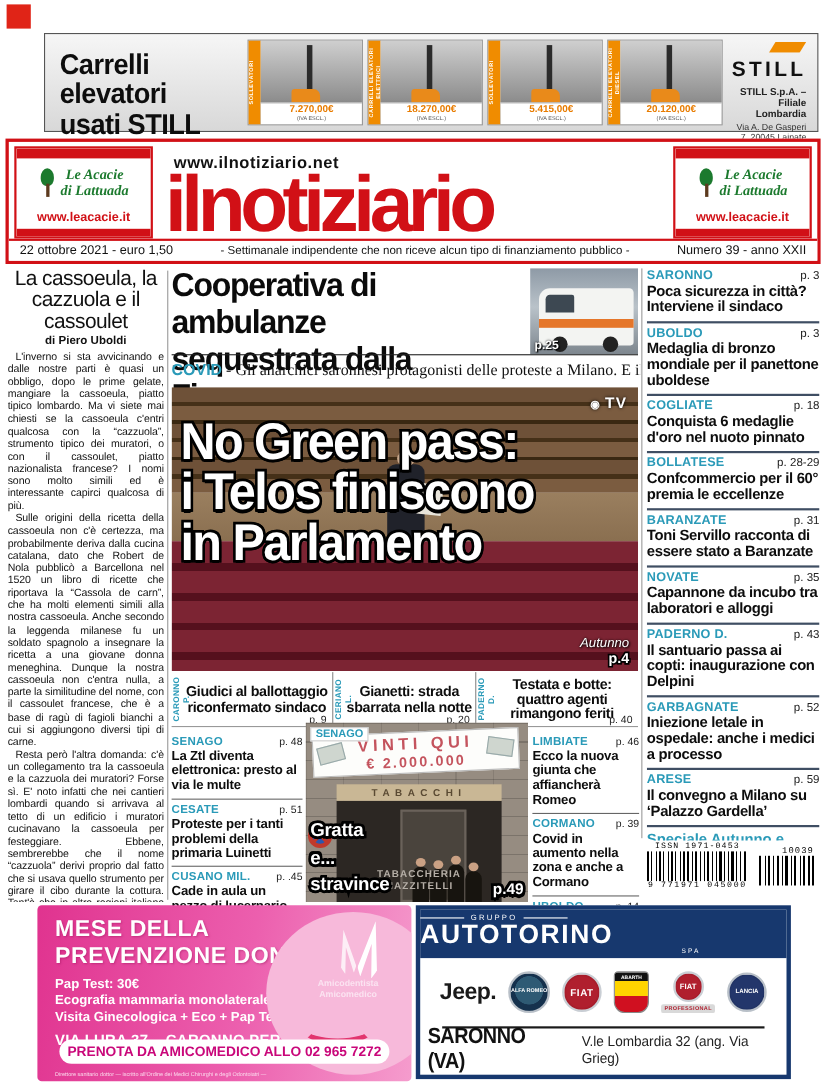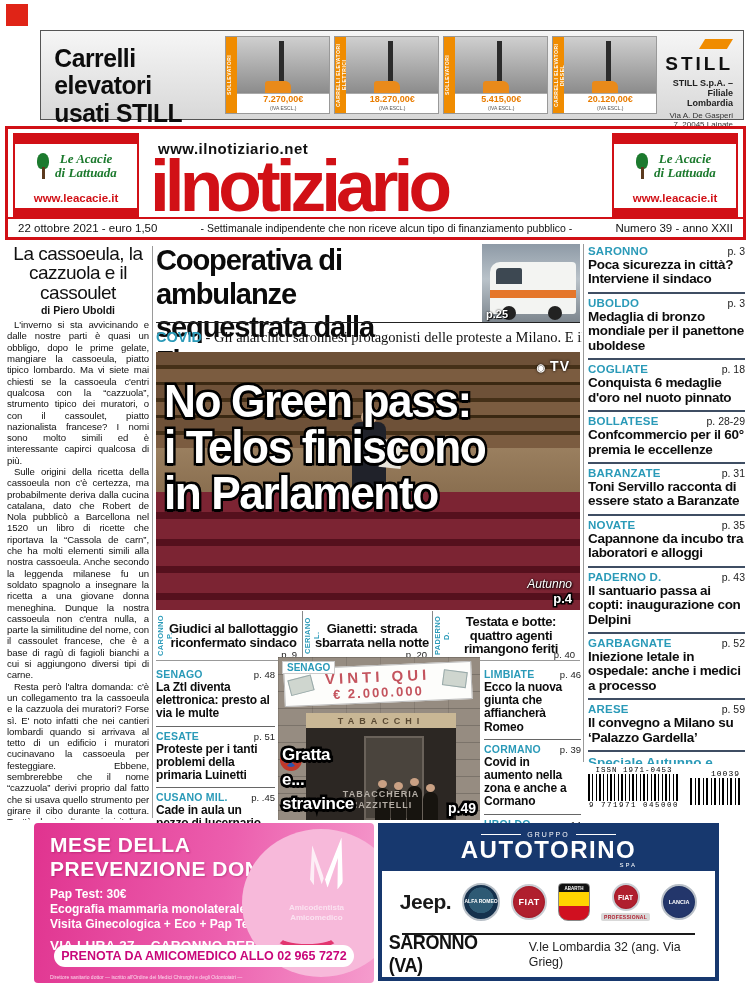--- a/index.html
+++ b/index.html
@@ -181,34 +181,34 @@
 
   
   .adpink { position:absolute; left:34px; top:823px; width:340px; height:160px; border-radius:4px;
             background:linear-gradient(100deg,#e0338f 0%, #ec5fae 55%, #f59ccd 100%); overflow:hidden; color:#fff; }
   .ap-circle { position:absolute; right:-26px; top:6px; width:158px; height:148px; border-radius:50%;
                background:#f7b9da; }
   .ribbon { position:absolute; width:14px; height:40px; background:#fdeef6; border-radius:50% 50% 0 0 / 70% 70% 0 0;
             clip-path:polygon(50% 0, 100% 85%, 78% 100%, 50% 40%, 22% 100%, 0 85%); }
   .rb1 { right:52px; top:22px; transform:rotate(-8deg); }
   .rb2 { right:28px; top:14px; transform:rotate(10deg); width:18px; height:52px; background:#fff; }
-  .ap-amico { position:absolute; right:30px; top:80px; font-size:8px; line-height:1.2; color:#fbe3f1; text-align:center; font-weight:bold; }
+  .ap-amico { position:absolute; right:30px; top:66px; font-size:8px; line-height:1.2; color:#fbe3f1; text-align:center; font-weight:bold; }
   .ap-smile { position:absolute; right:34px; top:100px; width:66px; height:26px; border:5px solid transparent;
               border-bottom:5px solid #e2356f; border-radius:50%; }
   .ap-t1 { font-weight:bold; font-size:21px; letter-spacing:.5px; margin:10px 0 0 16px; text-shadow:1px 1px 2px rgba(140,10,80,.4); }
   .ap-t2 { font-weight:bold; font-size:21px; letter-spacing:.5px; margin:0 0 6px 16px; text-shadow:1px 1px 2px rgba(140,10,80,.4); }
   .ap-line { font-weight:bold; font-size:12px; margin:1px 0 0 16px; }
   .ap-addr { font-weight:bold; font-size:13.5px; margin:7px 0 0 16px; letter-spacing:.3px; }
   .ap-pill { position:absolute; left:20px; bottom:16px; width:300px; height:22px; background:#fff; border-radius:12px;
              display:flex; align-items:center; justify-content:center; color:#c9077a; font-weight:bold; font-size:12.5px; }
   .ap-fine { position:absolute; left:16px; bottom:3px; right:10px; font-size:5px; color:#fbd9ec; white-space:nowrap; overflow:hidden; }
 
   
   .adauto { position:absolute; left:378px; top:823px; width:341px; height:158px; border:4px solid #17386e; background:#fff; }
-  .aa-head { height:44px; background:#17386e; display:flex; flex-direction:column; align-items:center; justify-content:center; color:#fff; }
+  .aa-head { height:44px; background:#17386e; display:flex; flex-direction:column; align-items:flex-start; justify-content:center; color:#fff; }
   .aa-gruppo { font-size:7px; letter-spacing:2px; display:flex; align-items:center; gap:6px; }
   .aa-gruppo:before, .aa-gruppo:after { content:""; display:block; width:40px; height:1px; background:#fff; }
   .aa-logo { font-weight:bold; font-size:24px; letter-spacing:1.5px; line-height:1; }
   .aa-spa { font-size:6px; letter-spacing:2px; align-self:flex-end; margin-right:78px; }
   .aa-brands { height:62px; display:flex; align-items:center; justify-content:center; gap:11px; }
   .jeep { font-weight:bold; font-size:21px; color:#1a1a1a; letter-spacing:-0.5px; }
   .blogo { border-radius:50%; display:flex; align-items:center; justify-content:center; color:#fff; font-weight:bold; }
   .alfa { width:38px; height:38px; background:radial-gradient(circle at 50% 45%, #2e5a74 0 50%, #15314d 52%); border:2px solid #b9c0c8; font-size:5px; text-align:center; line-height:1.1; }
   .fiat { width:36px; height:36px; background:radial-gradient(circle, #b01f2e 0 60%, #7c0d1a); border:2px solid #c9ced4; font-size:9px; letter-spacing:.5px; }
   .abarth { width:32px; height:38px; background:linear-gradient(180deg,#111 0 22%, #ffd400 22% 60%, #d01020 60%); border-radius:4px 4px 10px 10px; border:1px solid #888;

